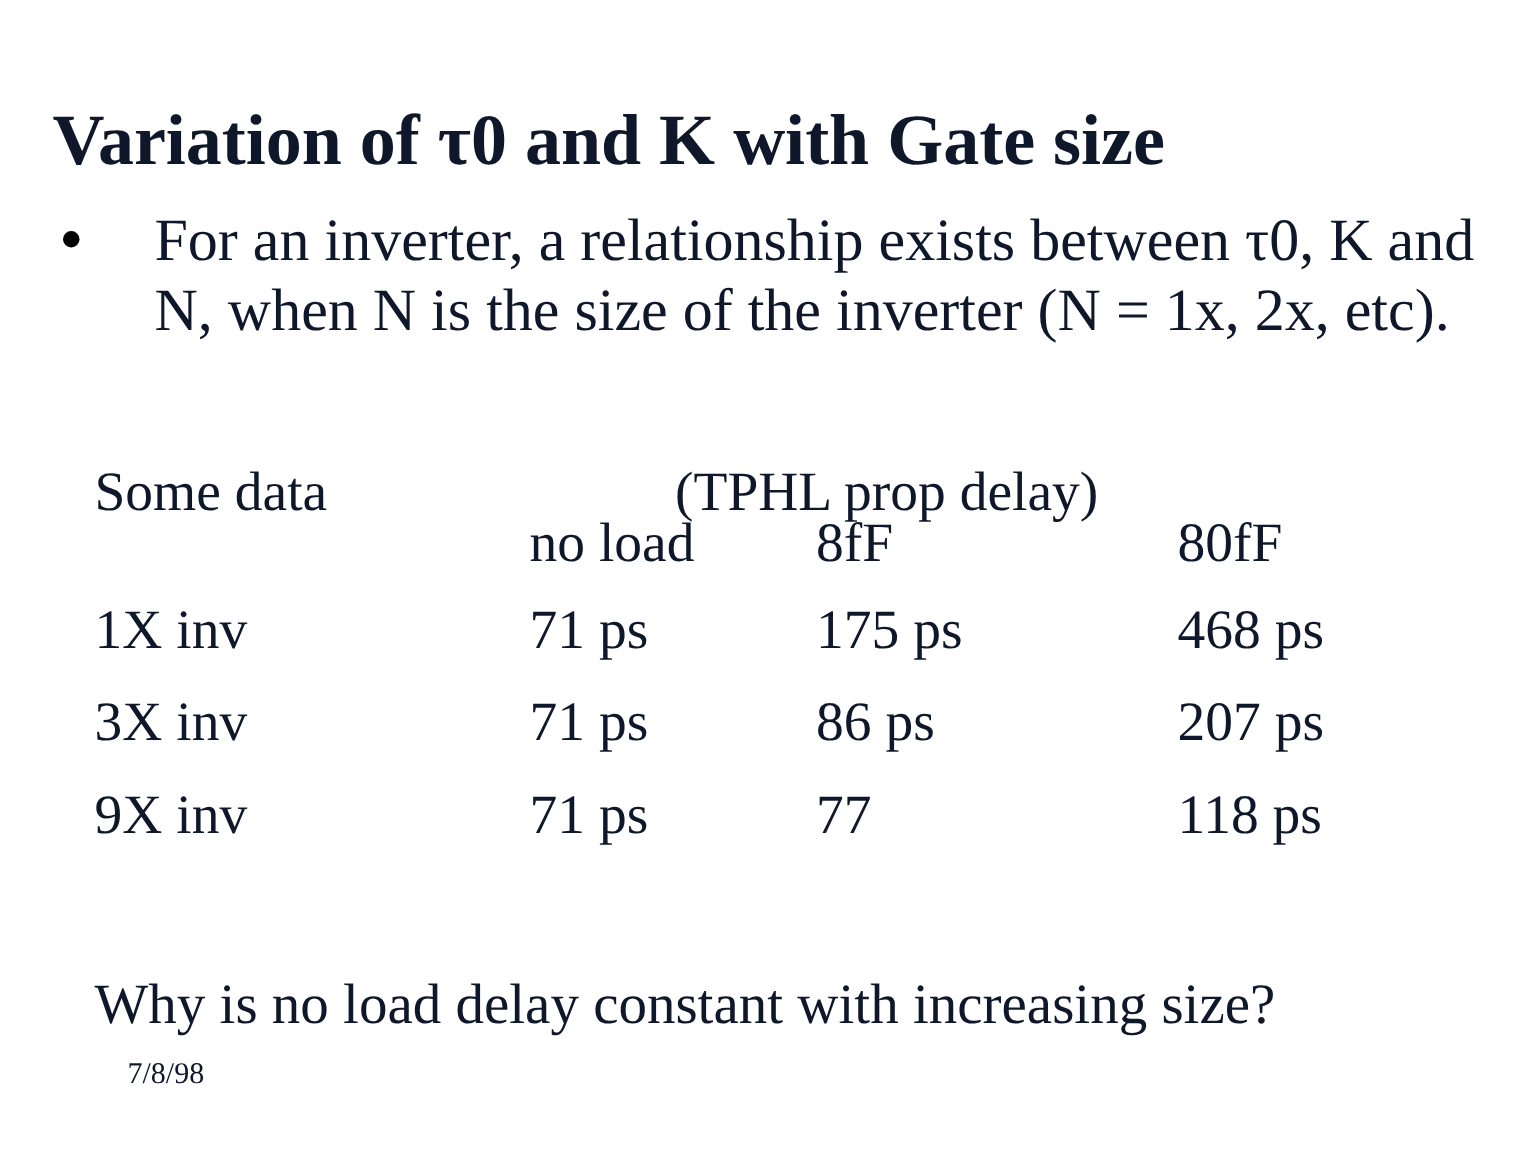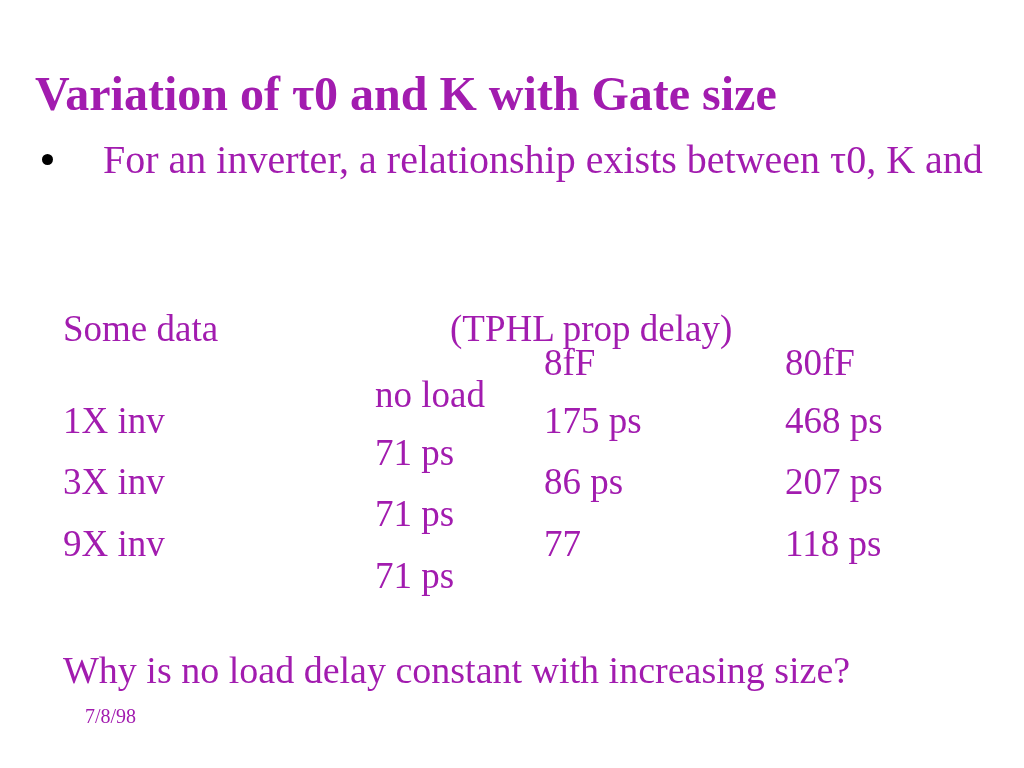--- a/index.html
+++ b/index.html
@@ -5,21 +5,21 @@
   html, body {
     margin: 0;
     padding: 0;
     background: #ffffff;
   }
   .slide {
     position: relative;
     width: 1024px;
     height: 768px;
     background: #ffffff;
-    color: #a21caf;
+    color: #0f172a;
     font-family: "Liberation Serif", "DejaVu Serif", serif;
     overflow: hidden;
   }
   .slide-title {
     position: absolute;
     left: 35px;
     top: 38px;
     font-size: 48px;
     line-height: 1;
     white-space: nowrap;
@@ -50,21 +50,21 @@
     line-height: 1;
     white-space: nowrap;
   }
   .row-caption   { top: 282px; margin-top: 28px; }
   .row-header    { top: 344px; }
   .row-1         { top: 402px; }
   .row-2         { top: 463px; }
   .row-3         { top: 525px; }
   .col-label     { left: 63px; }
   .col-note      { left: 450px; }
-  .col-1         { left: 375px; margin-top: 32px; }
+  .col-1         { left: 353px; }
   .col-2         { left: 544px; }
   .col-3         { left: 785px; }
   .question {
     position: absolute;
     left: 63px;
     top: 651px;
     font-size: 38px;
     line-height: 1;
     white-space: nowrap;
   }
@@ -81,20 +81,21 @@
 <body>
 
 <div class="slide">
 
   <h1 class="slide-title">Variation of τ0 and K with Gate size</h1>
 
   <span class="bullet-dot"></span>
 
   <div class="bullet-text">
     <div class="line">For an inverter, a relationship exists between τ0, K and</div>
+    <div class="line">N, when N is the size of the inverter (N = 1x, 2x, etc).</div>
   </div>
 
   <div class="data-block">
 
     <span class="row-caption col-label">Some data</span>
     <span class="row-caption col-note">(TPHL prop delay)</span>
 
     <span class="row-header col-1">no load</span>
     <span class="row-header col-2">8fF</span>
     <span class="row-header col-3">80fF</span>

